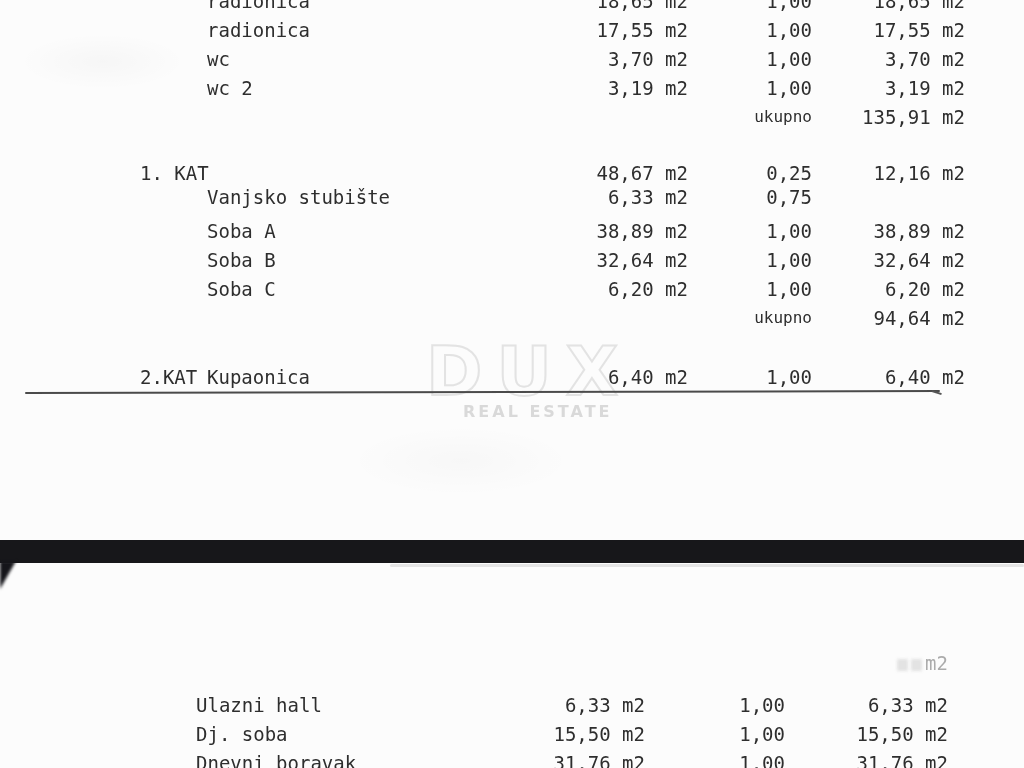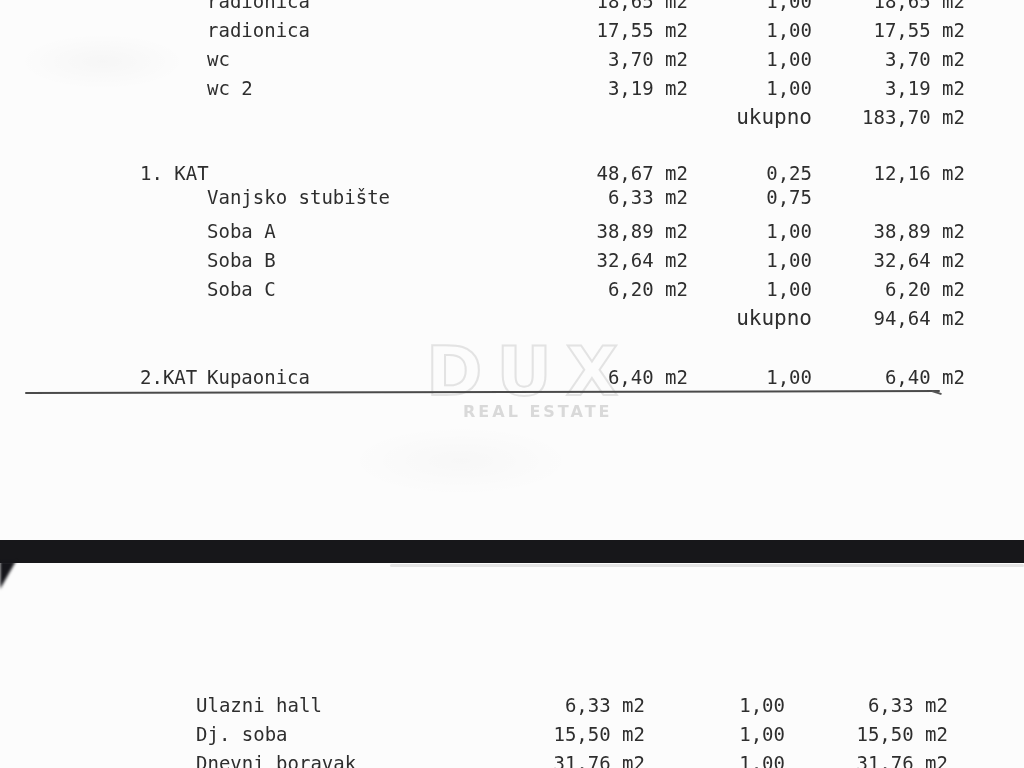--- a/index.html
+++ b/index.html
@@ -19,21 +19,21 @@
   .c-floor{left:140px;}
   .c-name{left:207px;}
   .p1 .c-area{right:336px;width:230px;text-align:right;}
   .p1 .c-coef{right:212px;width:130px;text-align:right;}
   .p1 .c-result{right:59px;width:190px;text-align:right;}
   .p2 .c-name{left:196px;}
   .p2 .c-area{right:379px;width:230px;text-align:right;}
   .p2 .c-coef{right:239px;width:130px;text-align:right;}
   .p2 .c-result{right:76px;width:190px;text-align:right;}
 
-  .subtotal-label{font-size:21px;}
+  .subtotal-label{font-size:16px;}
   .watermark-title{
     position:absolute;left:426px;top:332px;
     font-size:68px;font-weight:bold;letter-spacing:14px;
     font-family:"DejaVu Sans", sans-serif;
     color:transparent;
     -webkit-text-stroke:2px #e3e3e3;
     text-stroke:2px #e3e3e3;
     z-index:1;
     text-align:center;
   }
@@ -103,21 +103,21 @@
     <span class="cell c-result">3,70 m2</span>
   </div>
   <div class="row p1" style="top:77px">
     <span class="cell c-name">wc 2</span>
     <span class="cell c-area">3,19 m2</span>
     <span class="cell c-coef">1,00</span>
     <span class="cell c-result">3,19 m2</span>
   </div>
   <div class="row p1" style="top:106px">
     <span class="cell c-coef subtotal-label">ukupno</span>
-    <span class="cell c-result">183,70 m2</span>
+    <span class="cell c-result">135,91 m2</span>
   </div>
 
   <div class="row p1" style="top:162px">
     <span class="cell c-floor">1. KAT</span>
     <span class="cell c-area">48,67 m2</span>
     <span class="cell c-coef">0,25</span>
     <span class="cell c-result">12,16 m2</span>
   </div>
   <div class="row p1" style="top:186px">
     <span class="cell c-name">Vanjsko stubište</span>
@@ -154,20 +154,23 @@
     <span class="cell c-coef">1,00</span>
     <span class="cell c-result">6,40 m2</span>
   </div>
 
   <div class="separator-line"></div>
 
   <div class="page-break-band"></div>
   <div class="band-underline"></div>
   <div class="band-corner-smudge"></div>
 
+  <div class="row p2 partial-row" style="top:652px">
+    <span class="cell c-result"><span class="faint-mark"></span><span class="faint-mark"></span><span class="partial-text">m2</span></span>
+  </div>
   <div class="row p2" style="top:694px">
     <span class="cell c-name">Ulazni hall</span>
     <span class="cell c-area">6,33 m2</span>
     <span class="cell c-coef">1,00</span>
     <span class="cell c-result">6,33 m2</span>
   </div>
   <div class="row p2" style="top:723px">
     <span class="cell c-name">Dj. soba</span>
     <span class="cell c-area">15,50 m2</span>
     <span class="cell c-coef">1,00</span>

